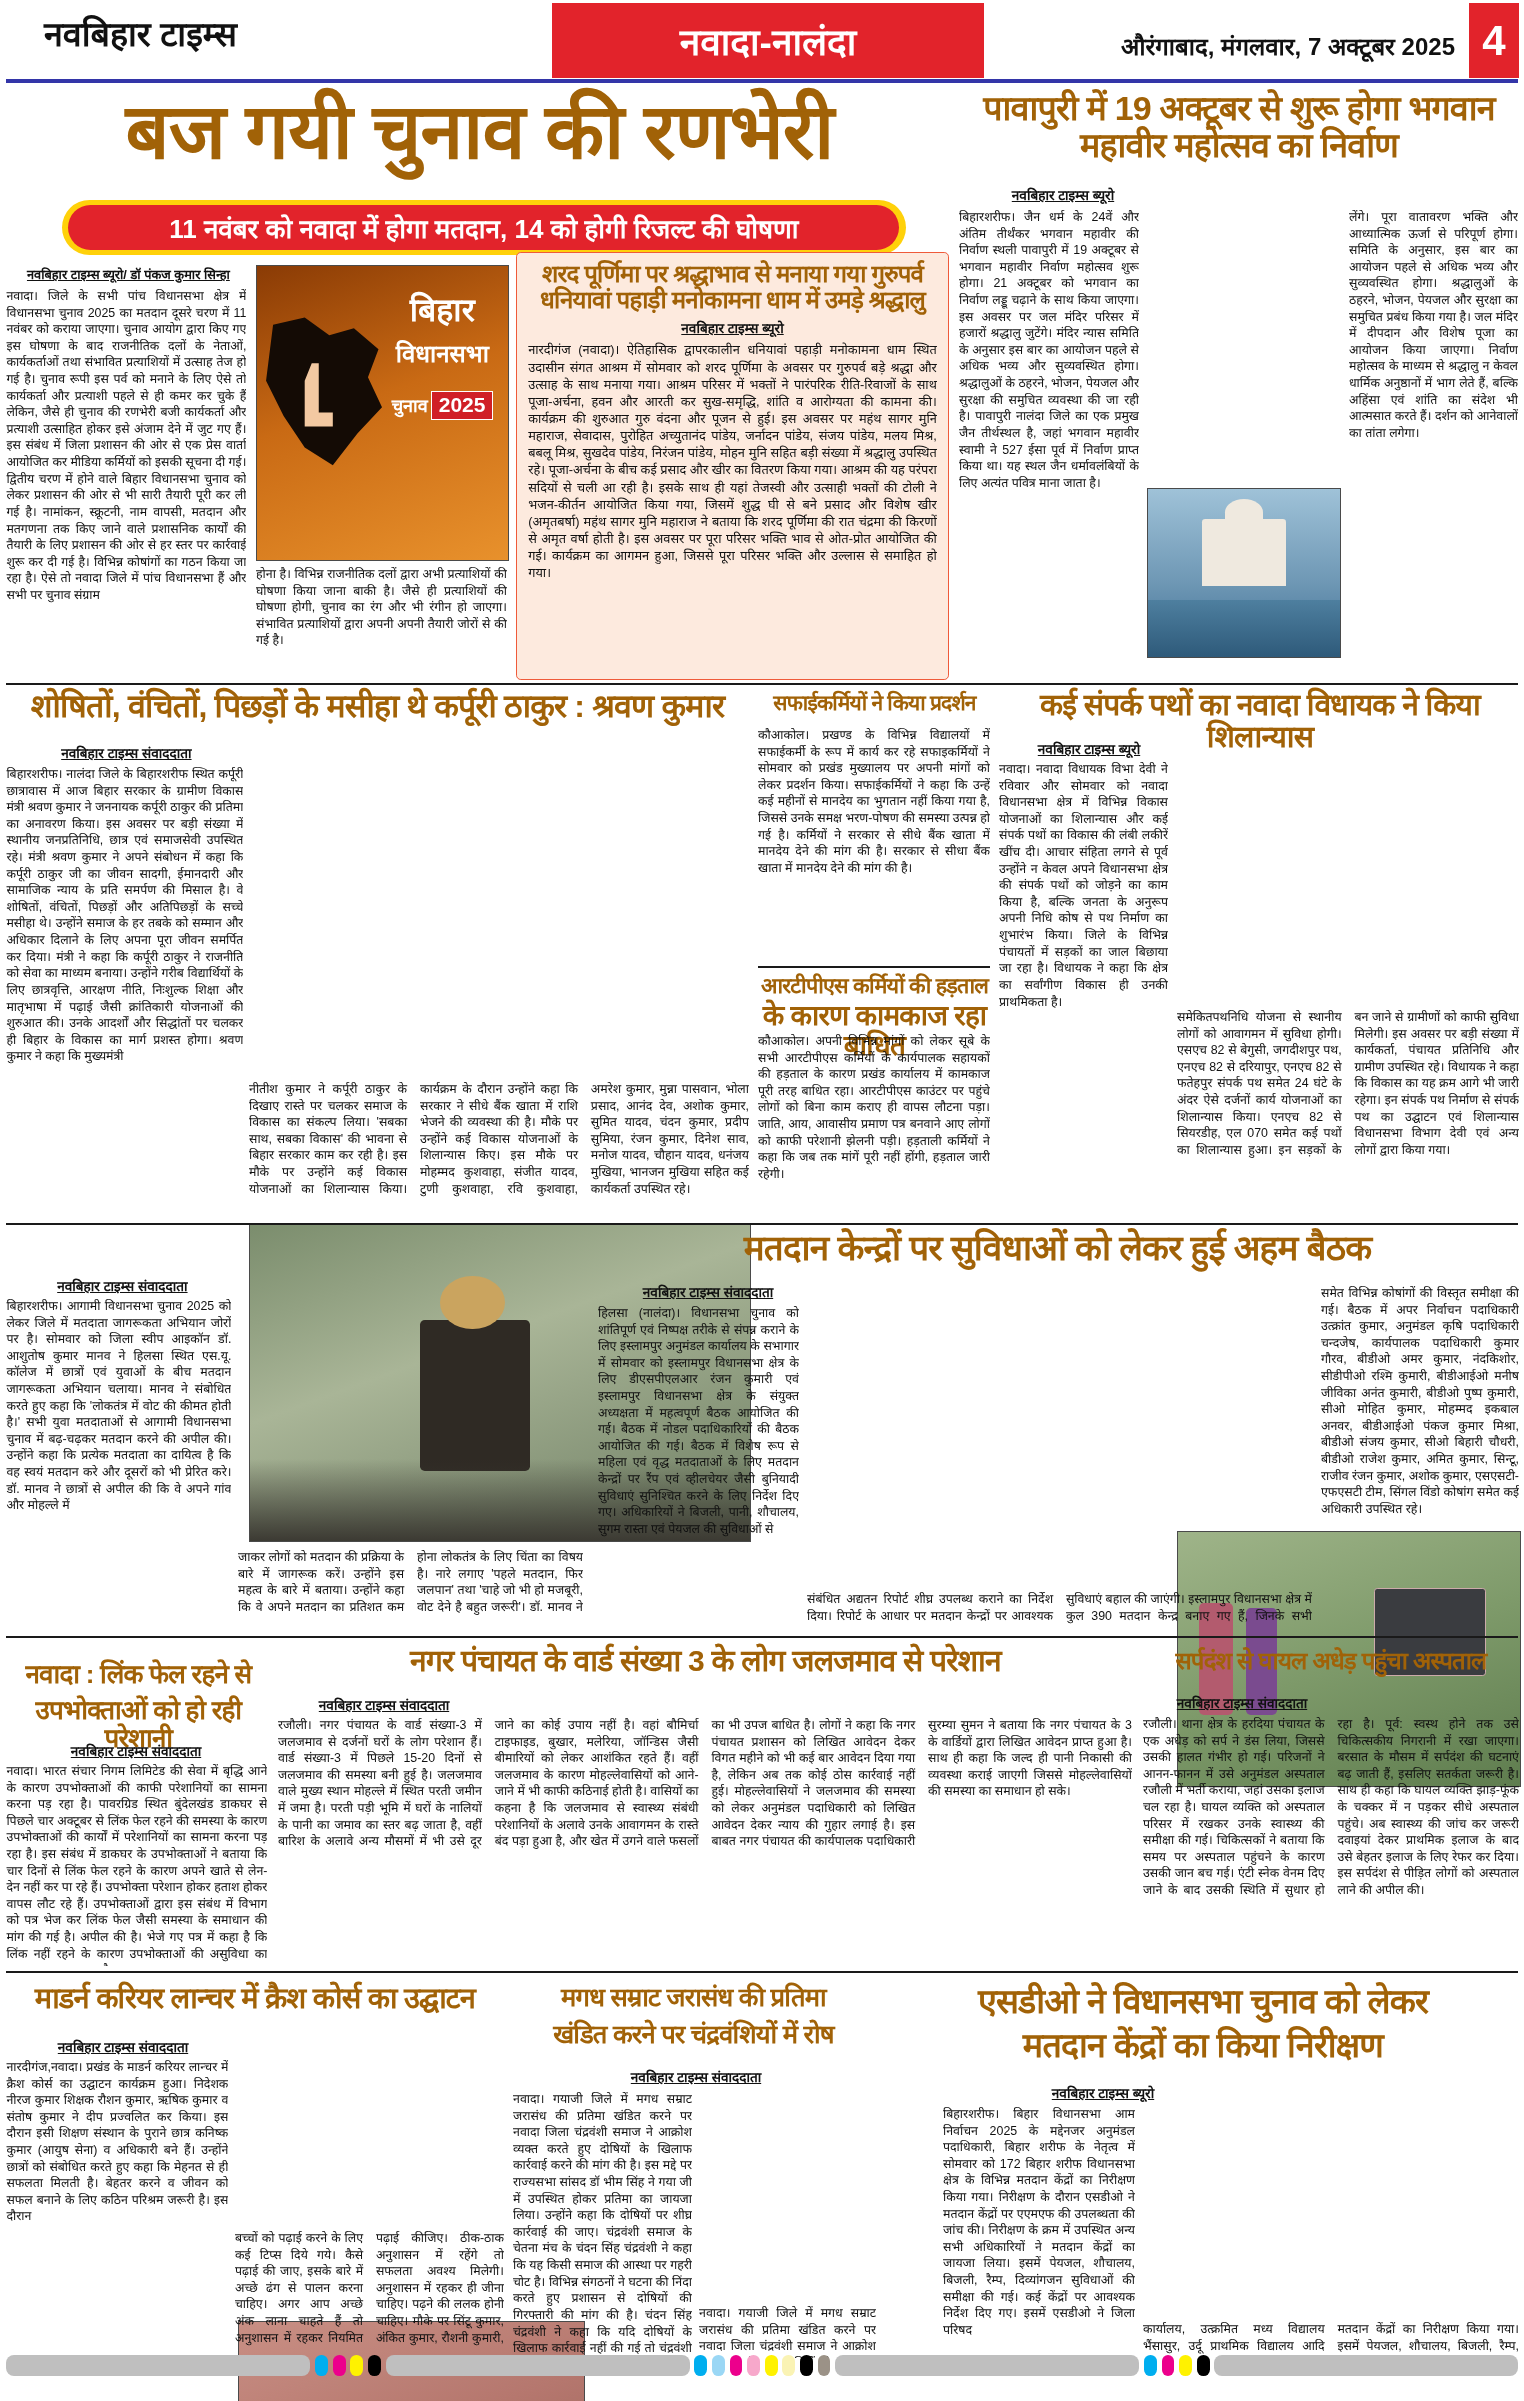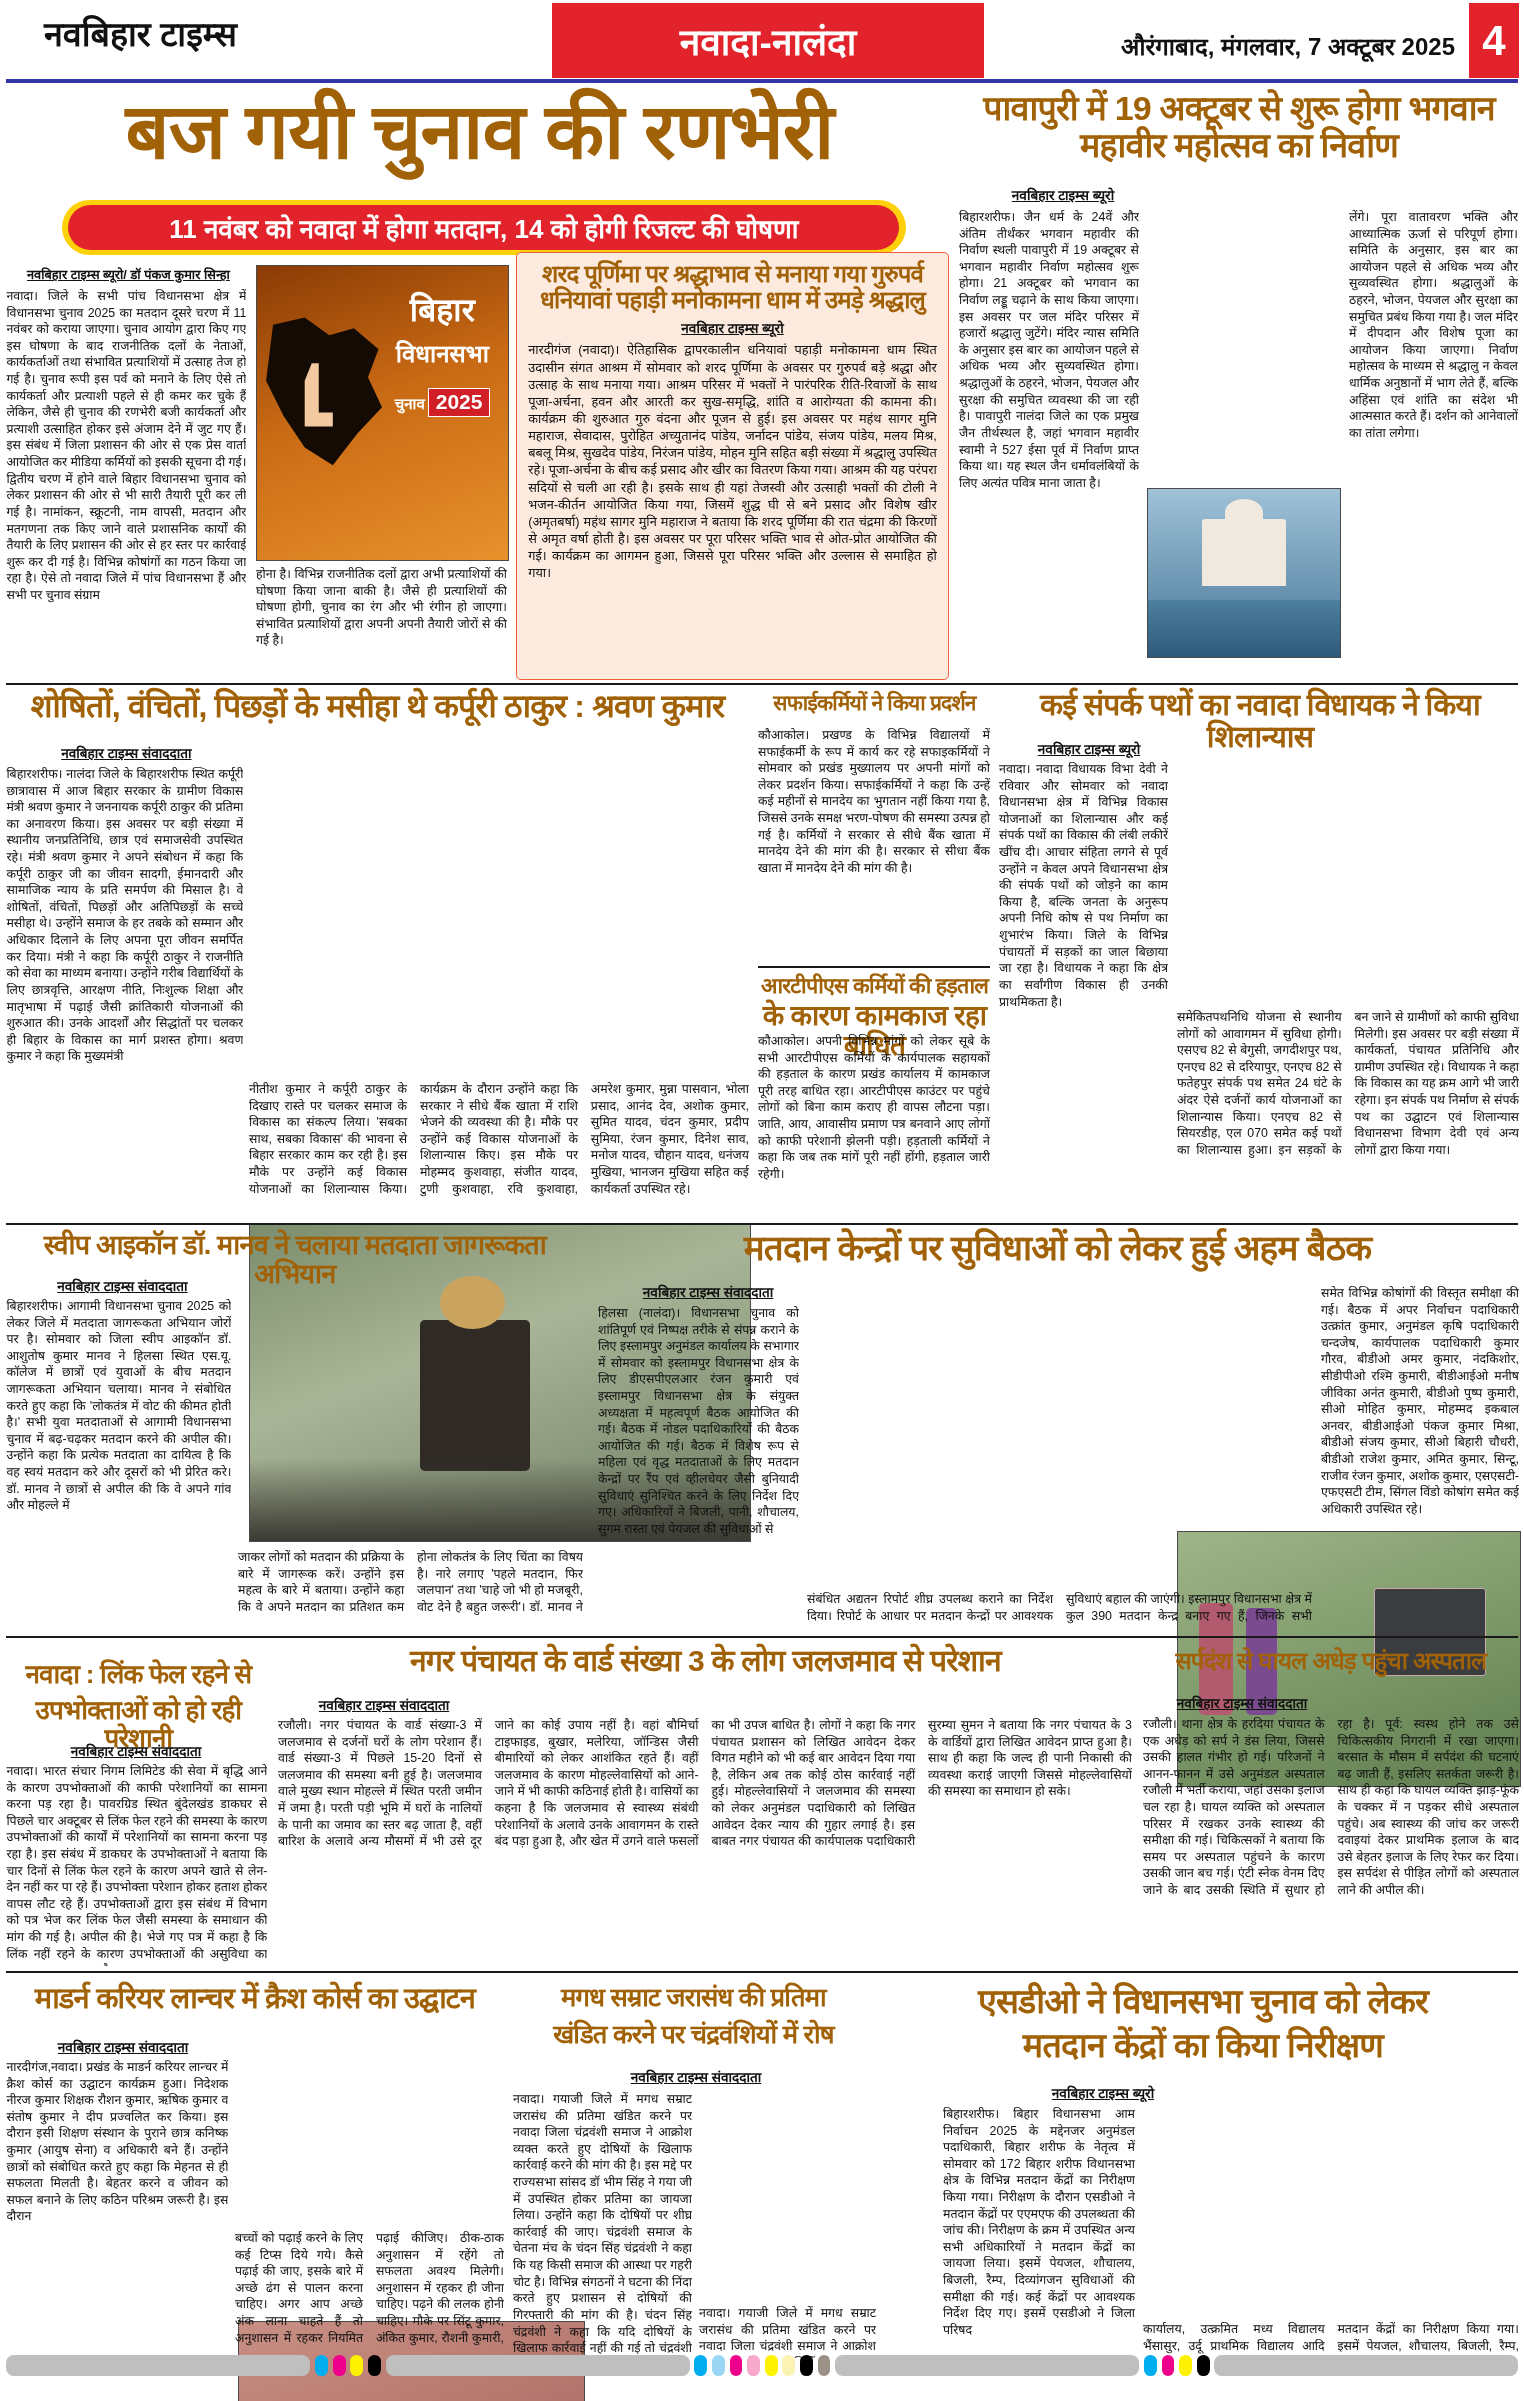--- a/index.html
+++ b/index.html
@@ -40,21 +40,21 @@
   <div class="abs body" style="left:6.4px;top:288px;width:240px;height:390px;">नवादा। जिले के सभी पांच विधानसभा क्षेत्र में विधानसभा चुनाव 2025 का मतदान दूसरे चरण में 11 नवंबर को कराया जाएगा। चुनाव आयोग द्वारा किए गए इस घोषणा के बाद राजनीतिक दलों के नेताओं, कार्यकर्ताओं तथा संभावित प्रत्याशियों में उत्साह तेज हो गई है। चुनाव रूपी इस पर्व को मनाने के लिए ऐसे तो कार्यकर्ता और प्रत्याशी पहले से ही कमर कर चुके हैं लेकिन, जैसे ही चुनाव की रणभेरी बजी कार्यकर्ता और प्रत्याशी उत्साहित होकर इसे अंजाम देने में जुट गए हैं। इस संबंध में जिला प्रशासन की ओर से एक प्रेस वार्ता आयोजित कर मीडिया कर्मियों को इसकी सूचना दी गई। द्वितीय चरण में होने वाले बिहार विधानसभा चुनाव को लेकर प्रशासन की ओर से भी सारी तैयारी पूरी कर ली गई है। नामांकन, स्क्रूटनी, नाम वापसी, मतदान और मतगणना तक किए जाने वाले प्रशासनिक कार्यों की तैयारी के लिए प्रशासन की ओर से हर स्तर पर कार्रवाई शुरू कर दी गई है। विभिन्न कोषांगों का गठन किया जा रहा है। ऐसे तो नवादा जिले में पांच विधानसभा हैं और सभी पर चुनाव संग्राम</div>
 
   <div class="abs photo" style="left:256px;top:265px;width:251px;height:294px;background:linear-gradient(160deg,#8a3b05 0%,#c96a14 45%,#e8912c 100%);">
     <svg viewBox="0 0 100 100" style="position:absolute;left:-4.8px;top:6.4px;width:70%;height:86%;">
       <path d="M12 8 L30 4 L44 14 L58 10 L72 22 L66 38 L74 55 L60 70 L46 88 L30 78 L18 60 L8 40 Z" fill="#140b05"></path>
       <path d="M34 30 L38 30 L38 58 L46 58 L46 66 L30 66 L30 40 Z" fill="#f3c9a2"></path>
     </svg>
     <div style="position:absolute;right:8px;top:21px;width:46%;text-align:center;color:#fff;font-weight:900;">
       <div style="font-size:32px;">बिहार</div>
       <div style="font-size:24px;margin-top:6.4px;">विधानसभा</div>
-      <div style="font-size:15px;margin-top:24px;display:inline-block;">चुनाव</div>
+      <div style="font-size:18px;margin-top:24px;display:inline-block;">चुनाव</div>
       <div style="font-size:21px;margin-top:4.8px;background:#d01f26;border:1.6px solid #fff;display:inline-block;padding:1.6px 6.4px;">2025</div>
     </div>
   </div>
   <div class="abs body" style="left:256px;top:566px;width:251px;height:112px;">होना है। विभिन्न राजनीतिक दलों द्वारा अभी प्रत्याशियों की घोषणा किया जाना बाकी है। जैसे ही प्रत्याशियों की घोषणा होगी, चुनाव का रंग और भी रंगीन हो जाएगा। संभावित प्रत्याशियों द्वारा अपनी अपनी तैयारी जोरों से की गई है।</div>
 
   <div class="abs pinkbox" style="left:516px;top:252px;width:433px;height:428px;padding:8px 11.2px;box-sizing:border-box;">
     <div class="h" style="font-size:24px;">शरद पूर्णिमा पर श्रद्धाभाव से मनाया गया गुरुपर्व</div>
     <div class="h" style="font-size:24px;">धनियावां पहाड़ी मनोकामना धाम में उमड़े श्रद्धालु</div>
     <div class="by" style="margin:4.8px 0;">नवबिहार टाइम्स ब्यूरो</div>
     <div class="body" style="height:297px;font-size:12.8px;">नारदीगंज (नवादा)। ऐतिहासिक द्वापरकालीन धनियावां पहाड़ी मनोकामना धाम स्थित उदासीन संगत आश्रम में सोमवार को शरद पूर्णिमा के अवसर पर गुरुपर्व बड़े श्रद्धा और उत्साह के साथ मनाया गया। आश्रम परिसर में भक्तों ने पारंपरिक रीति-रिवाजों के साथ पूजा-अर्चना, हवन और आरती कर सुख-समृद्धि, शांति व आरोग्यता की कामना की। कार्यक्रम की शुरुआत गुरु वंदना और पूजन से हुई। इस अवसर पर महंथ सागर मुनि महाराज, सेवादास, पुरोहित अच्युतानंद पांडेय, जर्नादन पांडेय, संजय पांडेय, मलय मिश्र, बबलू मिश्र, सुखदेव पांडेय, निरंजन पांडेय, मोहन मुनि सहित बड़ी संख्या में श्रद्धालु उपस्थित रहे। पूजा-अर्चना के बीच कई प्रसाद और खीर का वितरण किया गया। आश्रम की यह परंपरा सदियों से चली आ रही है। इसके साथ ही यहां तेजस्वी और उत्साही भक्तों की टोली ने भजन-कीर्तन आयोजित किया गया, जिसमें शुद्ध घी से बने प्रसाद और विशेष खीर (अमृतबर्षा) महंथ सागर मुनि महाराज ने बताया कि शरद पूर्णिमा की रात चंद्रमा की किरणों से अमृत वर्षा होती है। इस अवसर पर पूरा परिसर भक्ति भाव से ओत-प्रोत आयोजित की गई। कार्यक्रम का आगमन हुआ, जिससे पूरा परिसर भक्ति और उल्लास से समाहित हो गया।</div>
@@ -94,21 +94,20 @@
   <div class="abs body" style="left:999px;top:761px;width:169px;height:456px;">नवादा। नवादा विधायक विभा देवी ने रविवार और सोमवार को नवादा विधानसभा क्षेत्र में विभिन्न विकास योजनाओं का शिलान्यास और कई संपर्क पथों का विकास की लंबी लकीरें खींच दी। आचार संहिता लगने से पूर्व उन्होंने न केवल अपने विधानसभा क्षेत्र की संपर्क पथों को जोड़ने का काम किया है, बल्कि जनता के अनुरूप अपनी निधि कोष से पथ निर्माण का शुभारंभ किया। जिले के विभिन्न पंचायतों में सड़कों का जाल बिछाया जा रहा है। विधायक ने कहा कि क्षेत्र का सर्वांगीण विकास ही उनकी प्राथमिकता है।</div>
   <div class="abs photo" style="left:1177px;top:747px;width:342px;height:254px;background:linear-gradient(160deg,#9fb489 0%,#7e9a6a 50%,#5f7d4f 100%);">
     <div style="position:absolute;right:10%;top:22%;width:32%;height:34%;background:#3a3c40;border:1.6px solid #caa;border-radius:3.2px;"></div>
     <div style="position:absolute;left:6%;top:28%;width:10%;height:44%;background:#b35b6e;border-radius:4.8px;"></div>
     <div style="position:absolute;left:20%;top:30%;width:9%;height:42%;background:#7a4b8f;border-radius:4.8px;"></div>
   </div>
   <div class="abs body cols2" style="left:1177px;top:1009px;width:342px;height:208px;">समेकितपथनिधि योजना से स्थानीय लोगों को आवागमन में सुविधा होगी। एसएच 82 से बेगुसी, जगदीशपुर पथ, एनएच 82 से दरियापुर, एनएच 82 से फतेहपुर संपर्क पथ समेत 24 घंटे के अंदर ऐसे दर्जनों कार्य योजनाओं का शिलान्यास किया। एनएच 82 से सियरडीह, एल 070 समेत कई पथों का शिलान्यास हुआ। इन सड़कों के बन जाने से ग्रामीणों को काफी सुविधा मिलेगी। इस अवसर पर बड़ी संख्या में कार्यकर्ता, पंचायत प्रतिनिधि और ग्रामीण उपस्थित रहे। विधायक ने कहा कि विकास का यह क्रम आगे भी जारी रहेगा। इन संपर्क पथ निर्माण से संपर्क पथ का उद्घाटन एवं शिलान्यास विधानसभा विभाग देवी एवं अन्य लोगों द्वारा किया गया।</div>
 
   <div class="abs rule" style="left:6.4px;top:1223px;width:1512px;height:1.6px;"></div>
 
-  <div class="abs h" style="left:6.4px;top:1231px;width:577px;font-size:27px;">स्वीप आइकॉन डॉ. मानव ने चलाया मतदाता जागरूकता अभियान</div>
   <div class="abs by" style="left:14.4px;top:1276px;width:216px;">नवबिहार टाइम्स संवाददाता</div>
   <div class="abs body" style="left:6.4px;top:1298px;width:225px;height:331px;">बिहारशरीफ। आगामी विधानसभा चुनाव 2025 को लेकर जिले में मतदाता जागरूकता अभियान जोरों पर है। सोमवार को जिला स्वीप आइकॉन डॉ. आशुतोष कुमार मानव ने हिलसा स्थित एस.यू. कॉलेज में छात्रों एवं युवाओं के बीच मतदान जागरूकता अभियान चलाया। मानव ने संबोधित करते हुए कहा कि 'लोकतंत्र में वोट की कीमत होती है।' सभी युवा मतदाताओं से आगामी विधानसभा चुनाव में बढ़-चढ़कर मतदान करने की अपील की। उन्होंने कहा कि प्रत्येक मतदाता का दायित्व है कि वह स्वयं मतदान करे और दूसरों को भी प्रेरित करे। डॉ. मानव ने छात्रों से अपील की कि वे अपने गांव और मोहल्ले में</div>
   <div class="abs photo" style="left:238px;top:1281px;width:345px;height:264px;background:linear-gradient(160deg,#c98f84 0%,#b5776e 45%,#8e5a52 100%);">
     
     
     
   </div>
   <div class="abs body cols2" style="left:238px;top:1549px;width:345px;height:80px;">जाकर लोगों को मतदान की प्रक्रिया के बारे में जागरूक करें। उन्होंने इस महत्व के बारे में बताया। उन्होंने कहा कि वे अपने मतदान का प्रतिशत कम होना लोकतंत्र के लिए चिंता का विषय है। नारे लगाए 'पहले मतदान, फिर जलपान' तथा 'चाहे जो भी हो मजबूरी, वोट देने है बहुत जरूरी'। डॉ. मानव ने छात्रों के बीच मतदाता शपथ भी दिलाई। निर्वाचन 2025 में मतदान प्रतिशत बढ़ाया जाएगा।</div>
 
   <div class="abs h" style="left:596px;top:1229px;width:923px;font-size:35px;">मतदान केन्द्रों पर सुविधाओं को लेकर हुई अहम बैठक</div>

